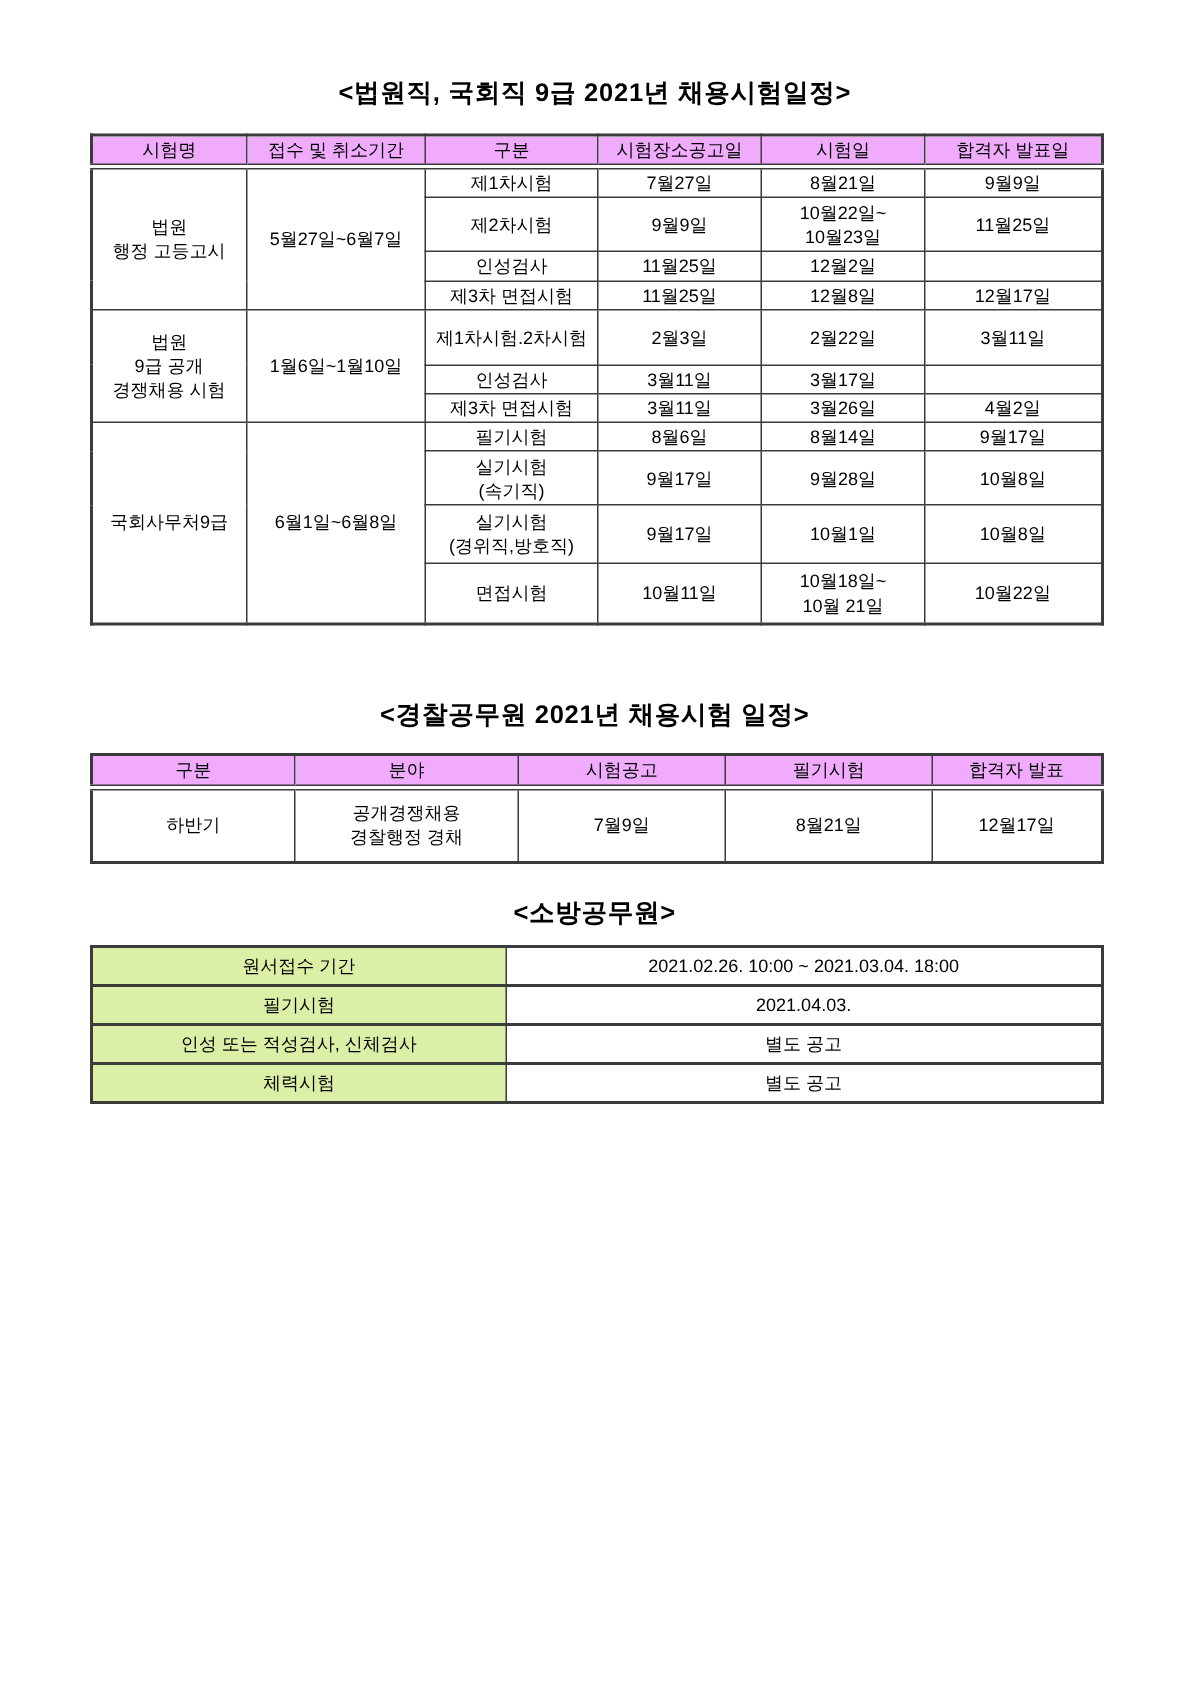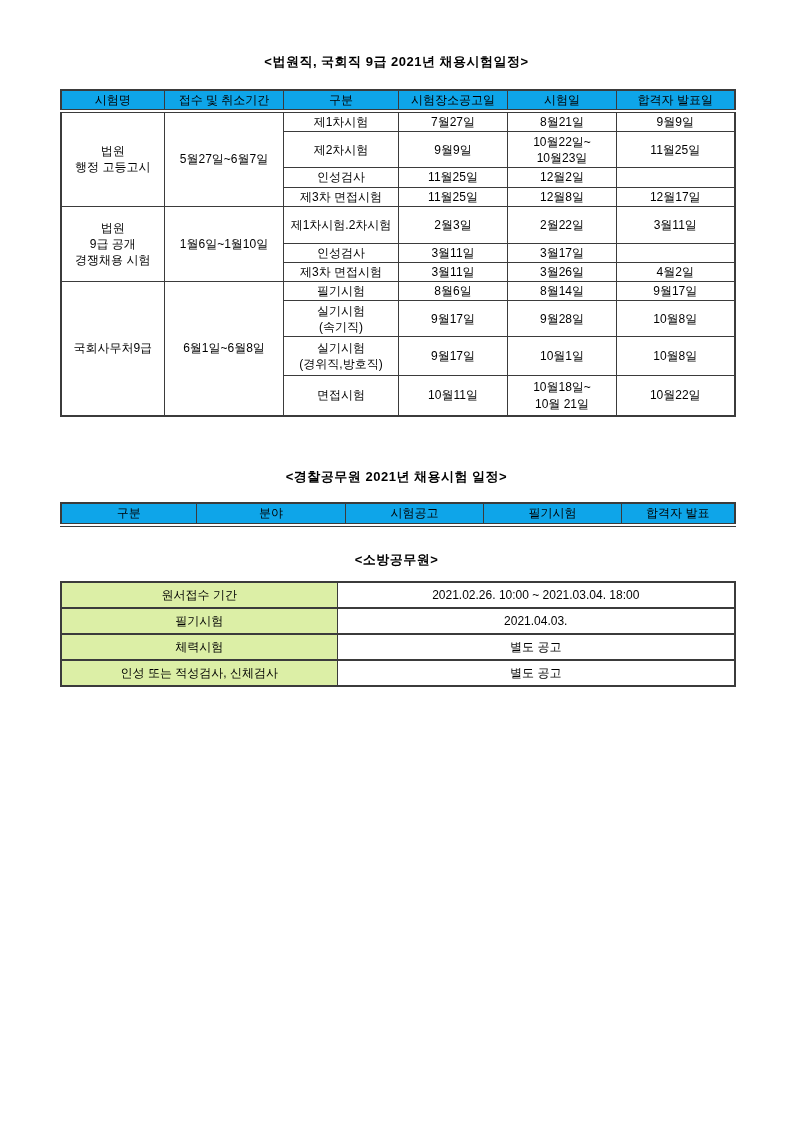--- a/index.html
+++ b/index.html
@@ -13,21 +13,21 @@
     width: 793px;
     height: 1121px;
     overflow: hidden;
   }
   .page {
     width: 674px;
     margin: 0 auto;
     padding-top: 50px;
   }
   .sec-title {
-    font-size: 13px;
+    font-size: 17px;
     font-weight: 700;
     text-align: center;
     margin: 0;
     letter-spacing: 0.5px;
     line-height: 24px;
   }
   #title1 { margin-top: 0; }
   #title2 { margin-top: 48px; }
   #title3 { margin-top: 21px; }
 
@@ -46,21 +46,21 @@
     text-align: center;
     vertical-align: middle;
     font-size: 12px;
     font-weight: 400;
     padding: 1px 2px;
     line-height: 1.35;
     white-space: pre-line;
     overflow: hidden;
   }
   thead th {
-    background: #0ea5e9;
+    background: #f0abfc;
     border-bottom: 4px double #3b3b3b;
     text-align: center;
   }
   #table3 td.label-cell { background: #dcefa6; }
   #table3 td { border-top-width: 2px; border-bottom-width: 2px; }
 
   
   .hh21 { height: 21px; }
   .h18 { height: 18px; }
   .h36 { height: 36px; margin-left: 30px; }
@@ -199,43 +199,51 @@
     <thead>
       <tr class="hh22">
         <th>구분</th>
         <th>분야</th>
         <th>시험공고</th>
         <th>필기시험</th>
         <th>합격자 발표</th>
       </tr>
     </thead>
     <tbody>
+      <tr class="h50">
+        <td>하반기</td>
+        <td>공개경쟁채용
+경찰행정 경채</td>
+        <td>7월9일</td>
+        <td>8월21일</td>
+        <td>12월17일</td>
+      </tr>
     </tbody>
   </table>
 
   <h1 class="sec-title" id="title3">&lt;소방공무원&gt;</h1>
 
   <table id="table3">
     <colgroup>
       <col style="width:277px">
         <col style="width:397px">
     </colgroup>
     <tbody>
       <tr class="h26">
         <td class="label-cell">원서접수 기간</td>
         <td>2021.02.26.  10:00  ~  2021.03.04.  18:00</td>
       </tr>
       <tr class="h26">
         <td class="label-cell">필기시험</td>
         <td>2021.04.03.</td>
       </tr>
       <tr class="h26">
+        <td class="label-cell">인성 또는 적성검사, 신체검사</td>
+        <td>별도 공고</td>
+      </tr>
+      <tr class="h26">
         <td class="label-cell">체력시험</td>
         <td>별도 공고</td>
       </tr>
-      <tr class="h26">
-        <td class="label-cell">인성 또는 적성검사, 신체검사</td>
-        <td>별도 공고</td>
-      </tr>
     </tbody>
   </table>
 
 </div>
 
 </body></html>

